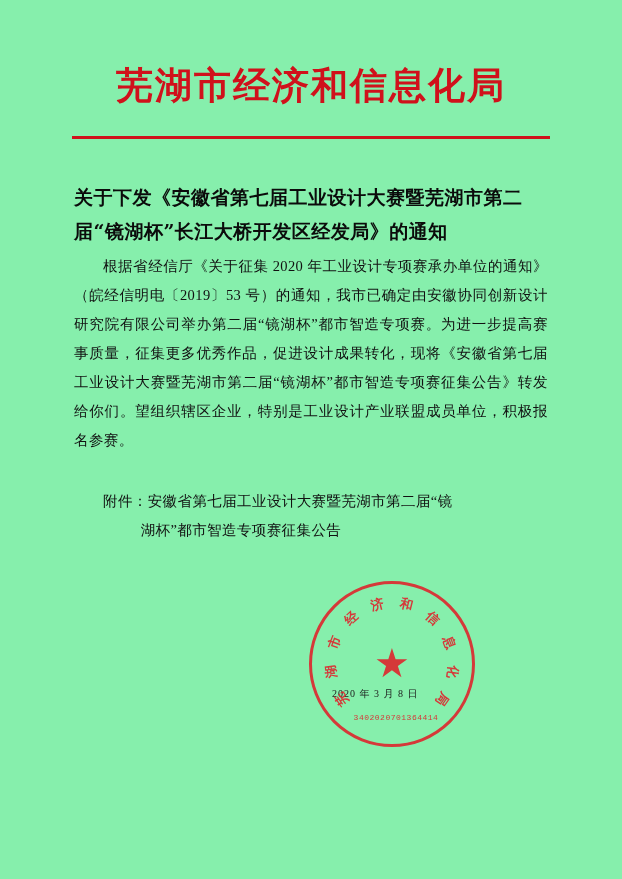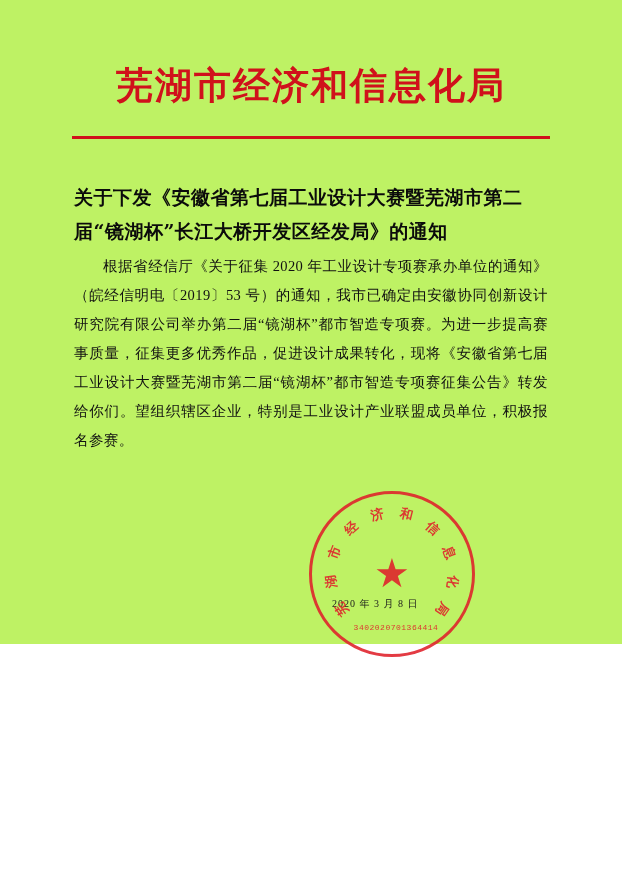--- a/index.html
+++ b/index.html
@@ -10,22 +10,22 @@
   body {
     width: 622px;
     height: 879px;
     overflow: hidden;
     font-family: "Liberation Serif", "DejaVu Serif", serif;
     color: #111111;
   }
   .page {
     position: relative;
     width: 622px;
-    height: 644px;
-    background: #bef264;
+    height: 879px;
+    background: #86efac;
     box-sizing: border-box;
   }
 
   
   .letterhead {
     padding-top: 62px;
     text-align: center;
   }
   .letterhead-title {
     font-family: "DejaVu Serif", "Liberation Serif", serif;
@@ -170,20 +170,24 @@
     <div class="red-rule"></div>
   </div>
 
   <div class="doc-body">
 
     <div class="doc-title">关于下发《安徽省第七届工业设计大赛暨芜湖市第二届“镜湖杯”长江大桥开发区经发局》的通知</div>
 
 
     <div class="para">根据省经信厅《关于征集 2020 年工业设计专项赛承办单位的通知》（皖经信明电〔2019〕53 号）的通知，我市已确定由安徽协同创新设计研究院有限公司举办第二届“镜湖杯”都市智造专项赛。为进一步提高赛事质量，征集更多优秀作品，促进设计成果转化，现将《安徽省第七届工业设计大赛暨芜湖市第二届“镜湖杯”都市智造专项赛征集公告》转发给你们。望组织辖区企业，特别是工业设计产业联盟成员单位，积极报名参赛。</div>
 
+    <div class="attachment">
+      <span>附件：</span><span>安徽省第七届工业设计大赛暨芜湖市第二届“镜</span>
+      <span class="cont">湖杯”都市智造专项赛征集公告</span>
+    </div>
 
     <div class="sign-block">
       <div class="date-line">2020 年 3 月 8 日</div>
 
       <div class="seal">
         <div class="seal-inner">
           <div class="seal-ring" id="seal-ring">
               <span style="transform: rotate(-125deg) translate(0px, -61px) rotate(0deg) translate(-50%, -50%);">芜</span>
               <span style="transform: rotate(-97.2222deg) translate(0px, -61px) rotate(0deg) translate(-50%, -50%);">湖</span>
               <span style="transform: rotate(-69.4444deg) translate(0px, -61px) rotate(0deg) translate(-50%, -50%);">市</span>

